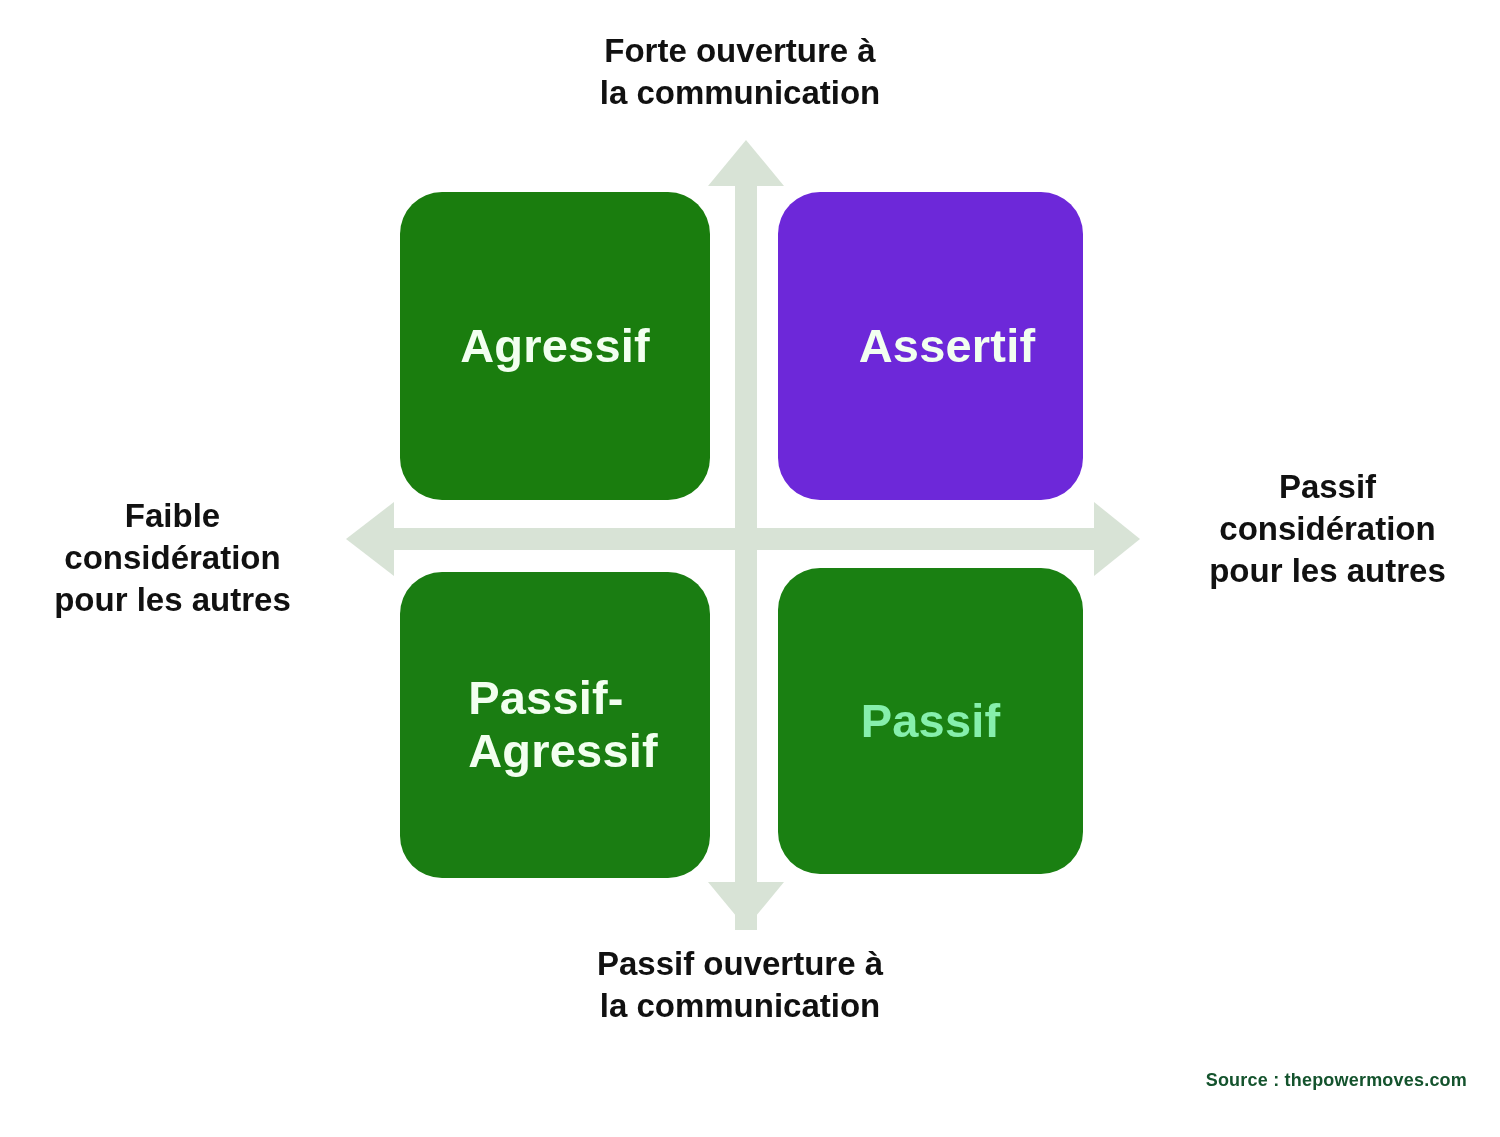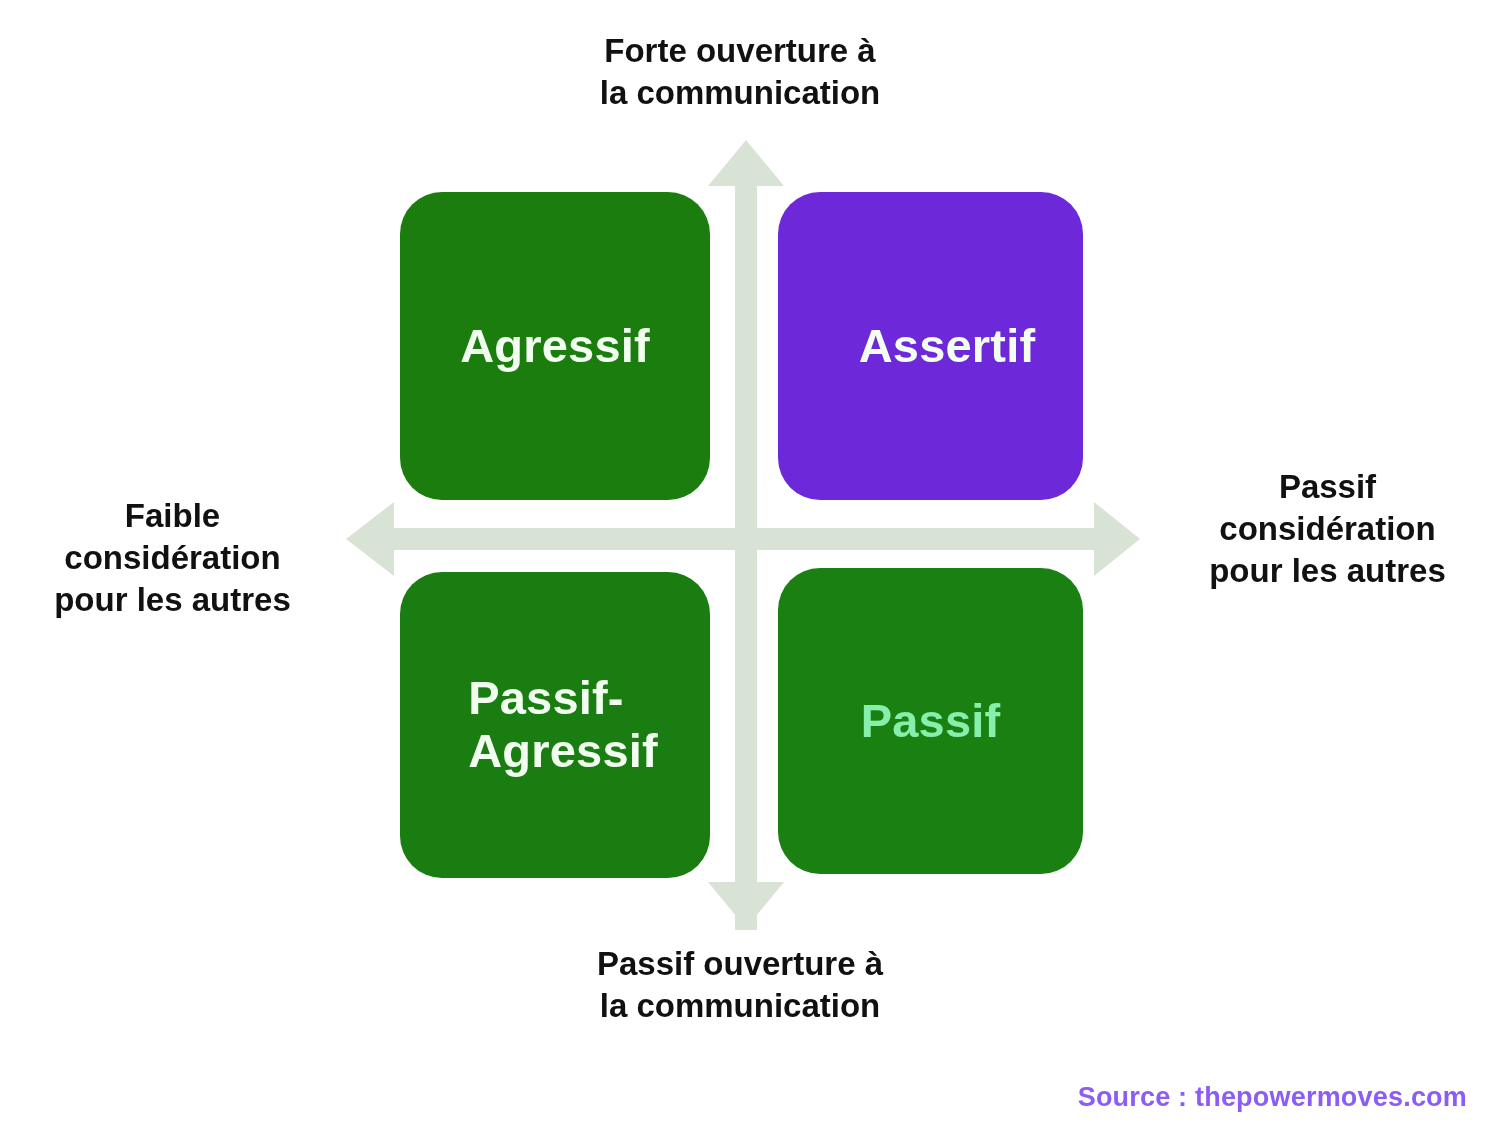--- a/index.html
+++ b/index.html
@@ -63,25 +63,24 @@
   #label-top    { left: 470px; top: 30px;  width: 540px; }
   #label-bottom { left: 470px; top: 943px; width: 540px; }
   #label-left   { left: 0px;   top: 466px; width: 345px; margin-top: 29px; }
   #label-right  { left: 1155px; top: 466px; width: 345px; }
 
   
   #source {
     position: absolute;
     right: 33px;
     top: 1070px;
-    color: #8b5cf6;
+    color: #14532d;
     font-weight: bold;
-    font-size: 27px;
+    font-size: 18px;
     letter-spacing: 0.2px;
-    margin-top: 12px;
   }
 </style>
 </head>
 <body>
 
 <div id="canvas" style="background: rgb(255, 255, 255);">
 
   <svg class="axis-layer" viewBox="0 0 1500 1137" xmlns="http://www.w3.org/2000/svg">
 
     <rect x="735" y="170" width="22" height="760" fill="#d8e3d6"></rect>

